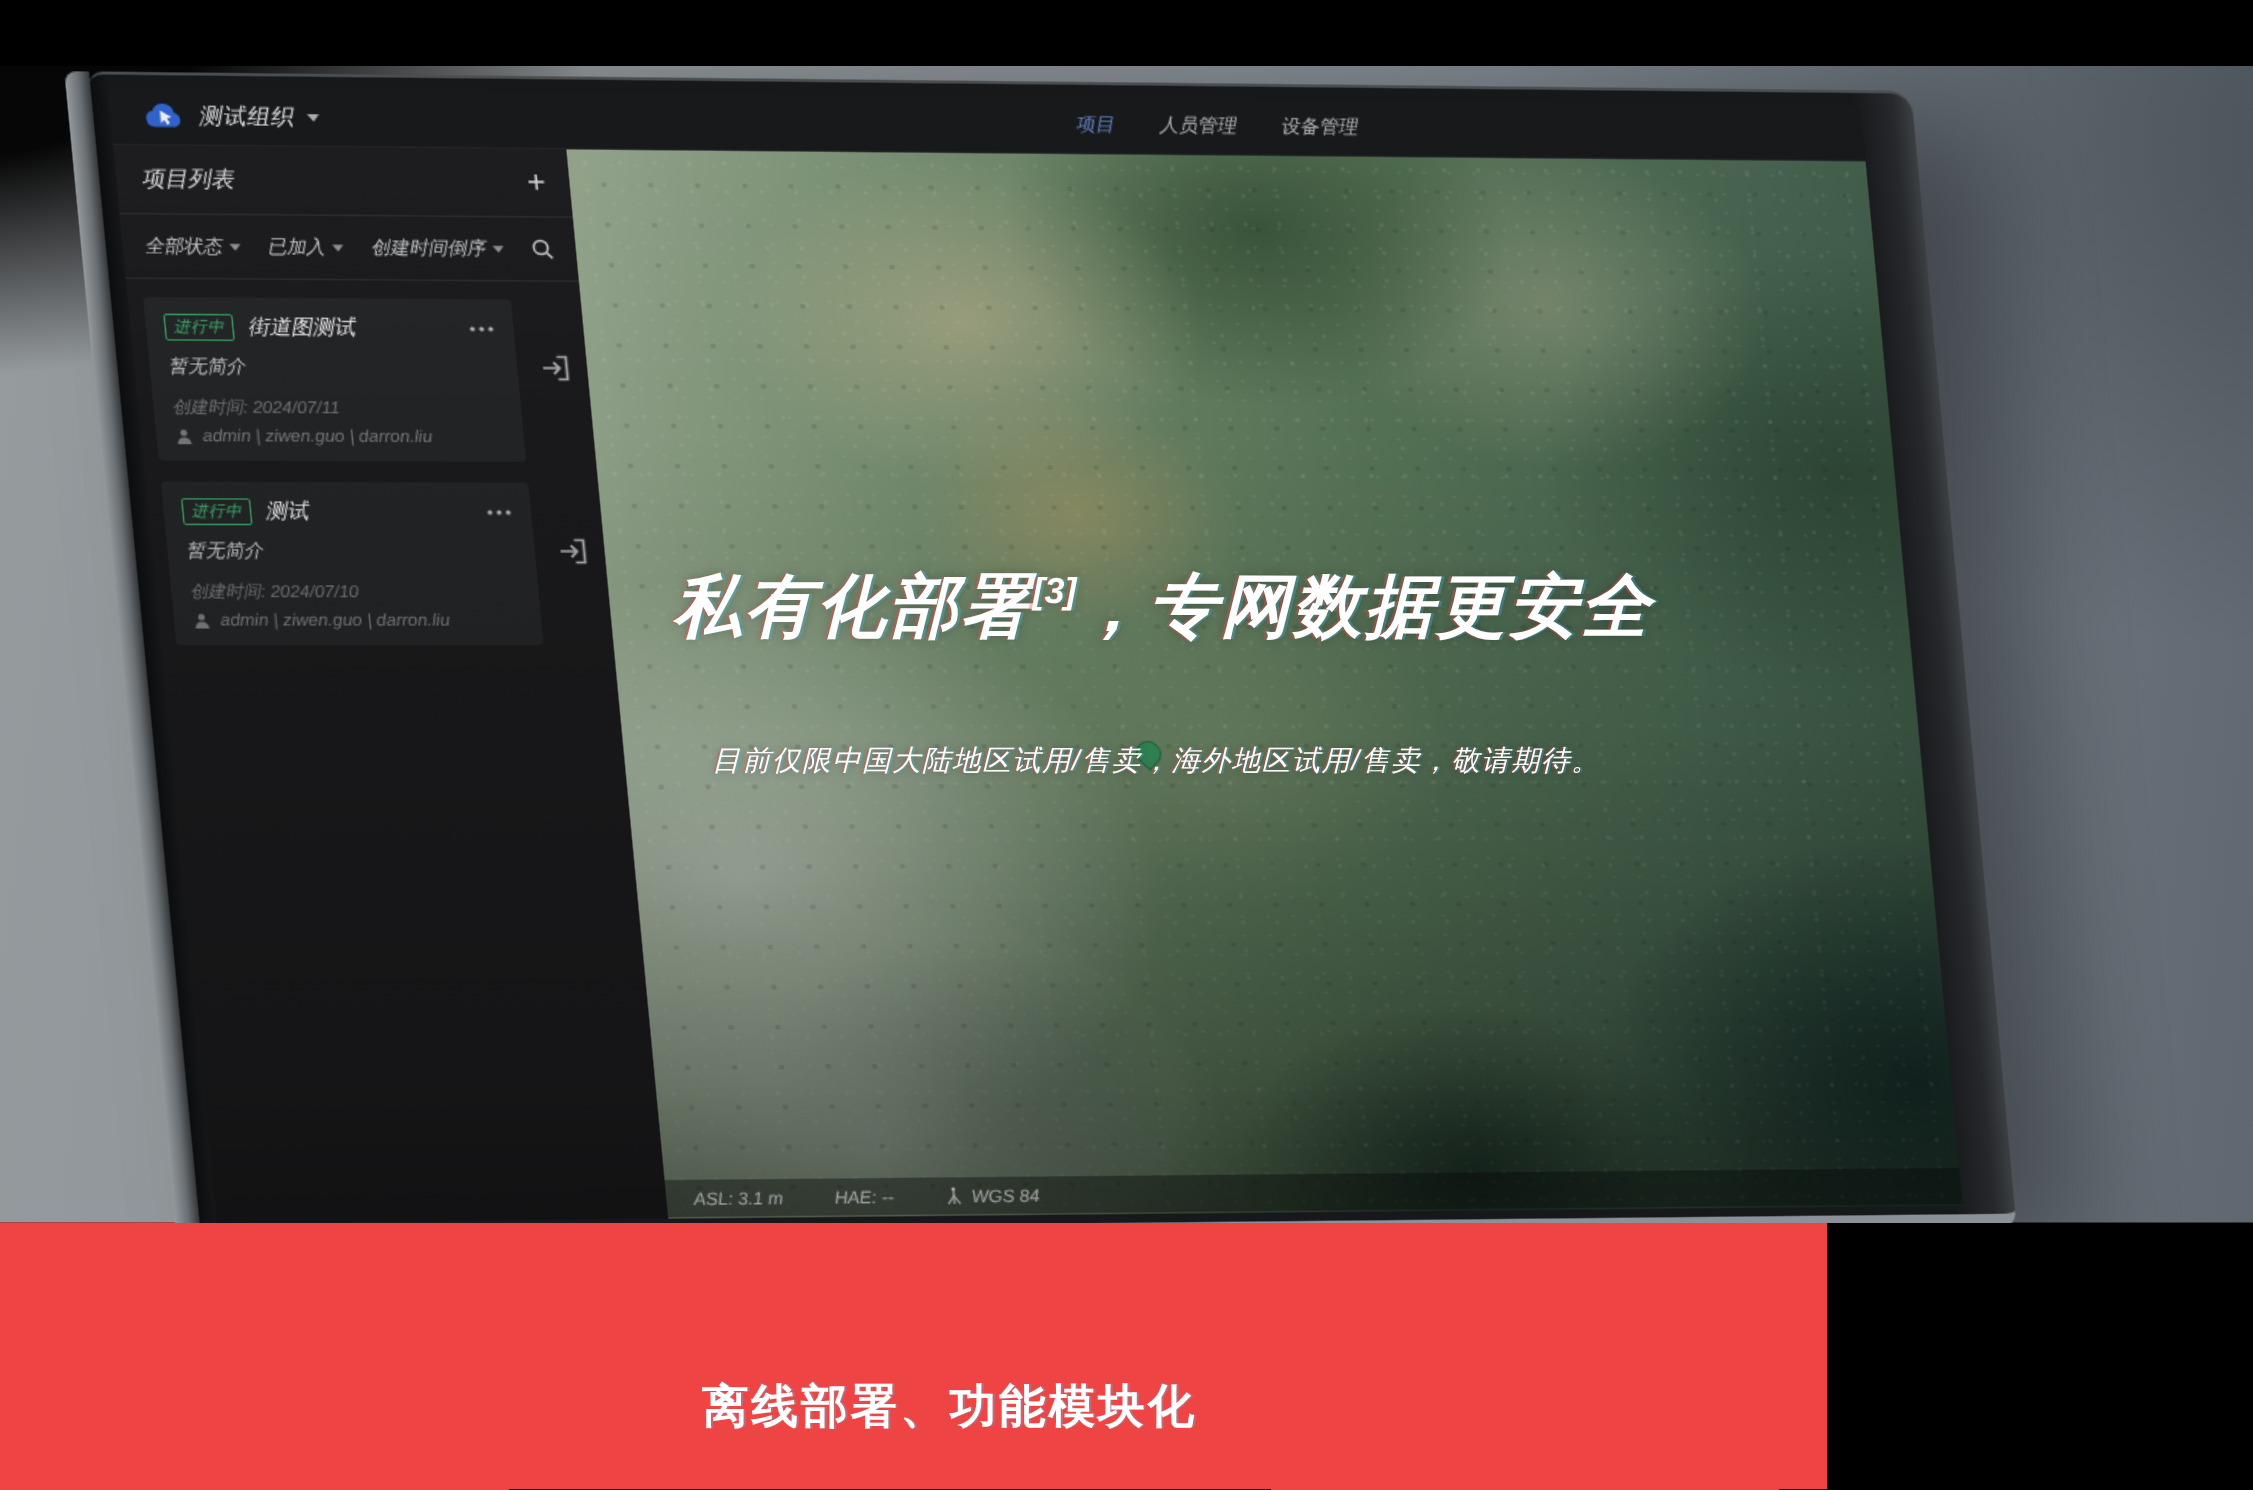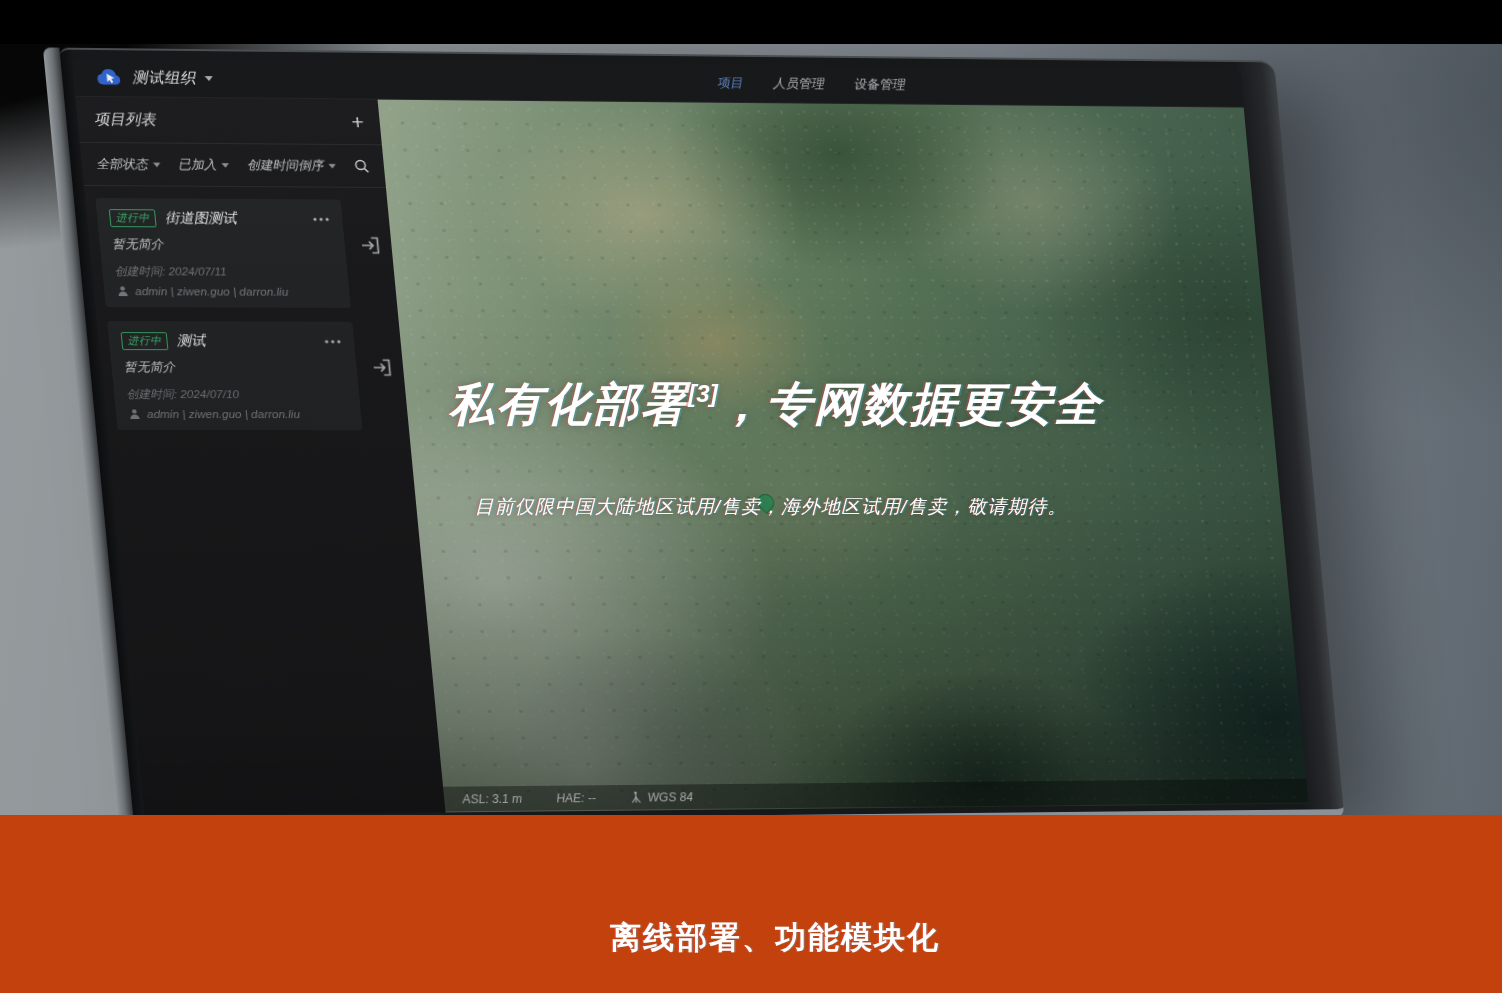--- a/index.html
+++ b/index.html
@@ -102,21 +102,21 @@
 
   
   .headline{position:absolute;top:374px;left:50%;margin-left:24px;transform:translateX(-50%);
     z-index:6;white-space:nowrap;color:#fff;font-size:46px;font-weight:700;letter-spacing:2px;
     text-shadow:-2px 0 rgba(255,70,70,.32), 2px 0 rgba(60,210,255,.26), 0 0 8px rgba(0,0,0,.25);}
   .headline sup{font-size:24px;font-weight:700;vertical-align:18px;letter-spacing:0;}
   .subtitle{position:absolute;top:452px;left:50%;margin-left:20px;transform:translateX(-50%);
     z-index:6;white-space:nowrap;color:#fff;font-size:19px;letter-spacing:1px;
     text-shadow:-1.5px 0 rgba(255,70,70,.3), 1.5px 0 rgba(60,210,255,.25), 0 0 6px rgba(0,0,0,.3);margin-top:42px;}
 
-  .bottom-band{position:absolute;left:0;top:815px;width:1502px;height:178px;background:#c2410c;z-index:5;}
+  .bottom-band{position:absolute;left:0;top:815px;width:1218px;height:178px;background:#ef4444;z-index:5;}
   .caption{position:absolute;top:102px;left:50%;margin-left:24px;transform:translateX(-50%);
     white-space:nowrap;color:#fff;font-size:31px;font-weight:700;letter-spacing:2px;
     text-shadow:-1.5px 0 rgba(255,70,70,.35), 1.5px 0 rgba(60,210,255,.28);}
 
   .icon-svg{display:block;}
 </style>
 </head>
 <body>
 
 <div class="stage">

